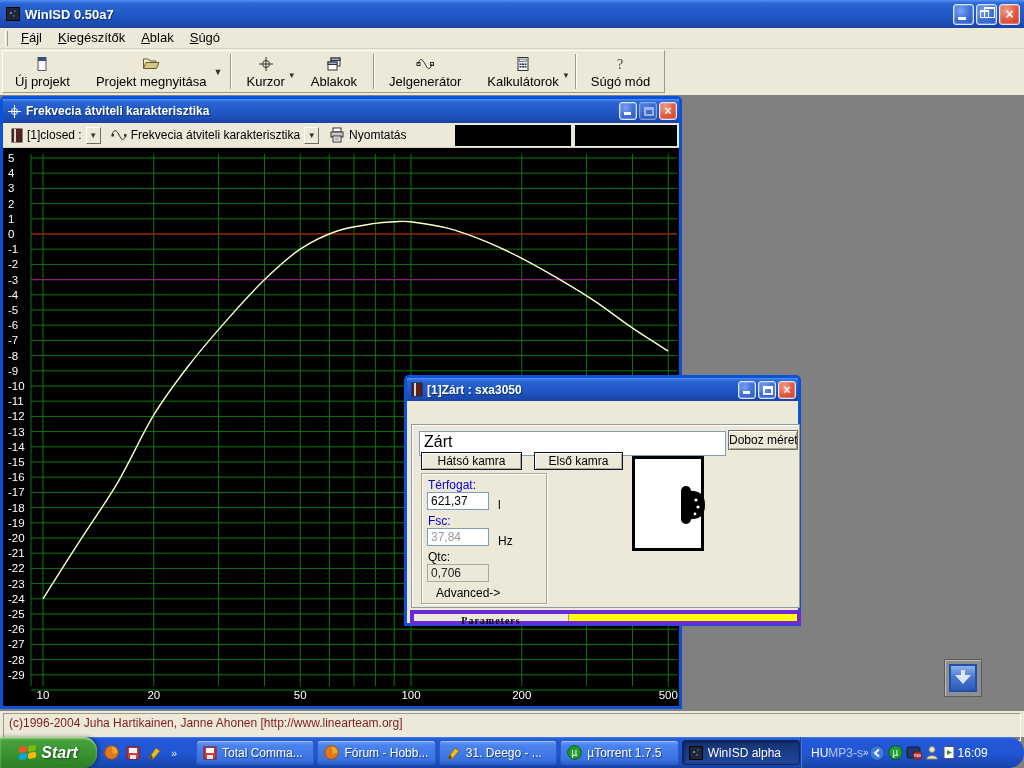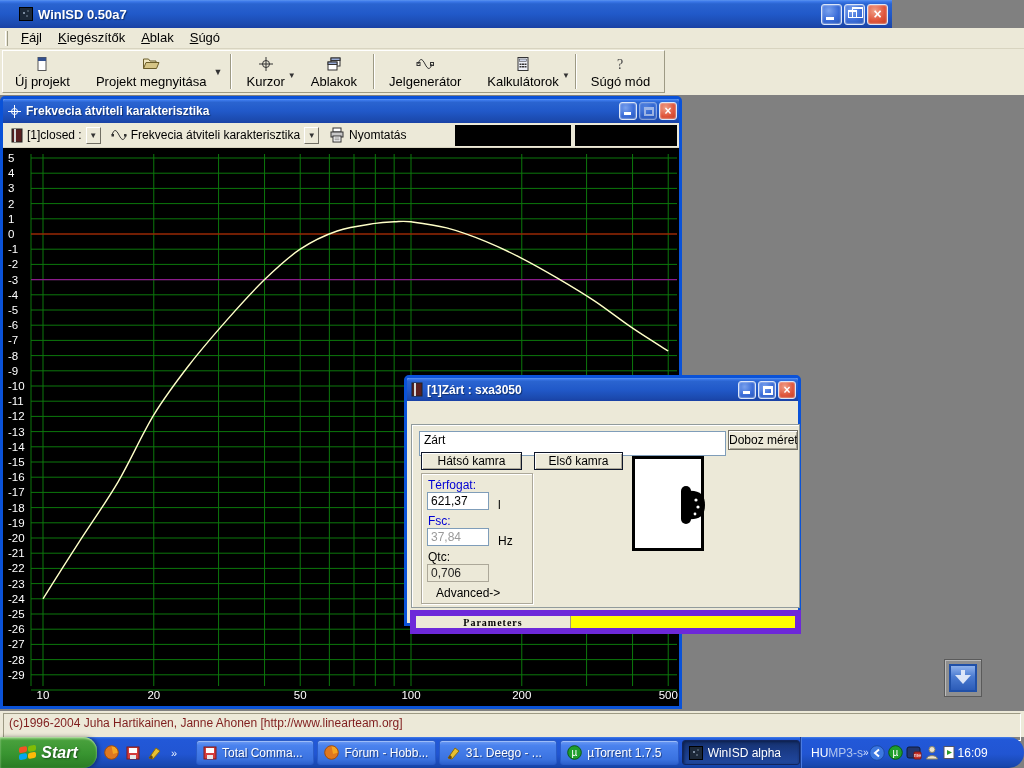--- a/index.html
+++ b/index.html
@@ -27,21 +27,21 @@
   .cap-btn .max-glyph { position:absolute; left:4px; top:4px; width:11px; height:10px; border:2px solid #fff; border-top-width:3px; }
   .cap-btn .restore-glyph { position:absolute; left:3px; top:5px; width:9px; height:8px; border:1px solid #fff; border-top-width:2px; }
   .cap-btn .restore-glyph:before { content:""; position:absolute; left:3px; top:-5px; width:9px; height:8px; border:1px solid #fff; border-top-width:2px; }
   .cap-btn .close-glyph { position:absolute; left:0; top:0; width:100%; height:100%; color:#fff; font:bold 14px/19px "Liberation Sans",sans-serif; text-align:center; text-shadow:none; }
   .sm .cap-btn { width:18px; height:18px; }
   .sm .cap-btn .close-glyph { font:bold 12px/16px "Liberation Sans",sans-serif; }
   .sm .cap-btn .max-glyph { width:10px; height:9px; }
   .sm .cap-btn .min-glyph { width:7px; }
 
   
-  #main-titlebar { position:absolute; left:0; top:0; width:892px; height:28px; padding:0 4px 0 19px; font-size:13px; }
+  #main-titlebar { position:absolute; left:0; top:0; width:1024px; height:28px; padding:0 4px 0 6px; font-size:13px; }
   #main-titlebar .title { flex:1; margin-left:5px; }
   #menubar { position:absolute; left:0; top:28px; width:1024px; height:21px; background:#ece9d8;
              border-bottom:1px solid #d8d4c0; display:flex; align-items:center; padding-left:4px; }
   .menu-grip { width:3px; height:15px; border-left:1px solid #fff; border-right:1px solid #9d9a84; margin:0 5px 0 1px; }
   .menu-item { padding:2px 8px 3px; font-size:13px; color:#000; }
   #toolbar { position:absolute; left:0; top:49px; width:1024px; height:46px; background:#ece9d8; }
   #tb-band { position:absolute; left:2px; top:1px; height:43px; display:flex; align-items:stretch;
              border:1px solid; border-color:#fff #9d9a84 #9d9a84 #fff; background:#ece9d8; }
   .tbtn { position:relative; display:flex; flex-direction:column; align-items:center; justify-content:center;
           padding:2px 14px 1px 12px; gap:2px; }
@@ -73,37 +73,37 @@
                    border:3px solid #0a52d8; border-radius:5px 5px 0 0; background:#ece9d8; z-index:5; }
   #dialog-window .xp-titlebar { height:23px; padding:0 2px 0 4px; font-size:12px; border-radius:2px 2px 0 0; }
   #dialog-window .title { flex:1; margin-left:4px; }
   #dlg-tabs { position:absolute; left:5px; top:27px; height:19px; display:flex; align-items:flex-end; }
   .tab { padding:2px 9px 2px; font-size:12px; border:1px solid #919b9c; border-bottom:none; height:17px;
          background:#ece9d8; border-radius:2px 2px 0 0; margin-right:-1px; position:relative; }
   .tab.active { height:19px; background:#fcfbf6; z-index:2; outline:1px dotted #555; outline-offset:-4px; }
   #dlg-page { position:absolute; left:4px; top:46px; width:389px; height:184px;
               border:1px solid #919b9c; background:#ece9d8; box-shadow:inset 1px 1px 0 #fff; }
   .sunken { border:1px solid #7f9db9; background:#fff; }
-  #dlg-boxtype { position:absolute; left:7px; top:6px; width:307px; height:25px; padding:1px 4px; font-size:12px; }
+  #dlg-boxtype { position:absolute; left:7px; top:6px; width:307px; height:25px; padding:1px 4px; font-size:16px; }
   #dlg-boxdim-btn { position:absolute; left:316px; top:5px; width:70px; height:20px; overflow:hidden; white-space:nowrap;
                     background:#ece9d8; border:1px solid #716f64; box-shadow:inset 1px 1px 0 #fff, inset -1px -1px 0 #aca899;
                     font-size:12px; text-align:center; line-height:18px; }
   .chamber-btn { position:absolute; top:27px; height:18px; background:#ece9d8; border:1px solid #0f172a;
                  box-shadow:inset 1px 1px 0 #fff, inset -1px -1px 0 #aca899; font-size:12px; text-align:center; line-height:16px; }
-  #dlg-group { position:absolute; left:9px; top:48px; width:112px; height:131px;
+  #dlg-group { position:absolute; left:9px; top:48px; width:126px; height:131px;
                border:1px solid #aca899; box-shadow:1px 1px 0 #fff, inset 1px 1px 0 #fff; }
   .fld-label { position:absolute; left:6px; font-size:12px; }
   .fld-input { position:absolute; left:5px; width:62px; height:18px; font-size:12px; padding:1px 3px; }
   .fld-input.disabled { color:#9a9a9a; }
   .fld-input.flat { background:#ece9d8; color:#222; border-color:#aca899; }
   .fld-unit { position:absolute; font-size:12px; }
   #dlg-advanced { position:absolute; left:14px; top:112px; font-size:12px; }
   #dlg-speakerbox { position:absolute; left:220px; top:31px; width:72px; height:95px; background:#fff; border:3px solid #000; overflow:visible; }
   #dlg-groove { position:absolute; left:0px; top:185px; width:387px; height:2px; border-top:1px solid #9d9a84; border-bottom:1px solid #fff; }
-  #dlg-progress { position:absolute; left:1px; top:188px; width:389px; height:24px; display:flex; border:6px solid #6d28d9; }
+  #dlg-progress { position:absolute; left:1px; top:188px; width:389px; height:15px; display:flex; border:4px solid #6d28d9; }
   #dlg-progress .param-cell { width:155px; background:#ece9d8; border-right:1px solid #9d9a84;
                               font:bold 10px/13px "Liberation Serif",serif; text-align:center; letter-spacing:1px; }
   #dlg-progress .bar-cell { flex:1; background:#ffff00; }
 
   
   #scroll-btn { position:absolute; left:944px; top:564px; width:38px; height:38px;
                 background:#8f8f8f; border:1px solid #5a5a5a; box-shadow:inset 1px 1px 0 #bbb; }
   #scroll-btn .inner { position:absolute; left:4px; top:4px; width:28px; height:28px;
                        background:linear-gradient(180deg,#8fb2ec 0%,#4a7ad0 45%,#2c5cb8 100%); border:2px solid #2050a8; }
   #scroll-btn .arrow-stem { position:absolute; left:10px; top:4px; width:4px; height:6px; background:#dce6f8; }

